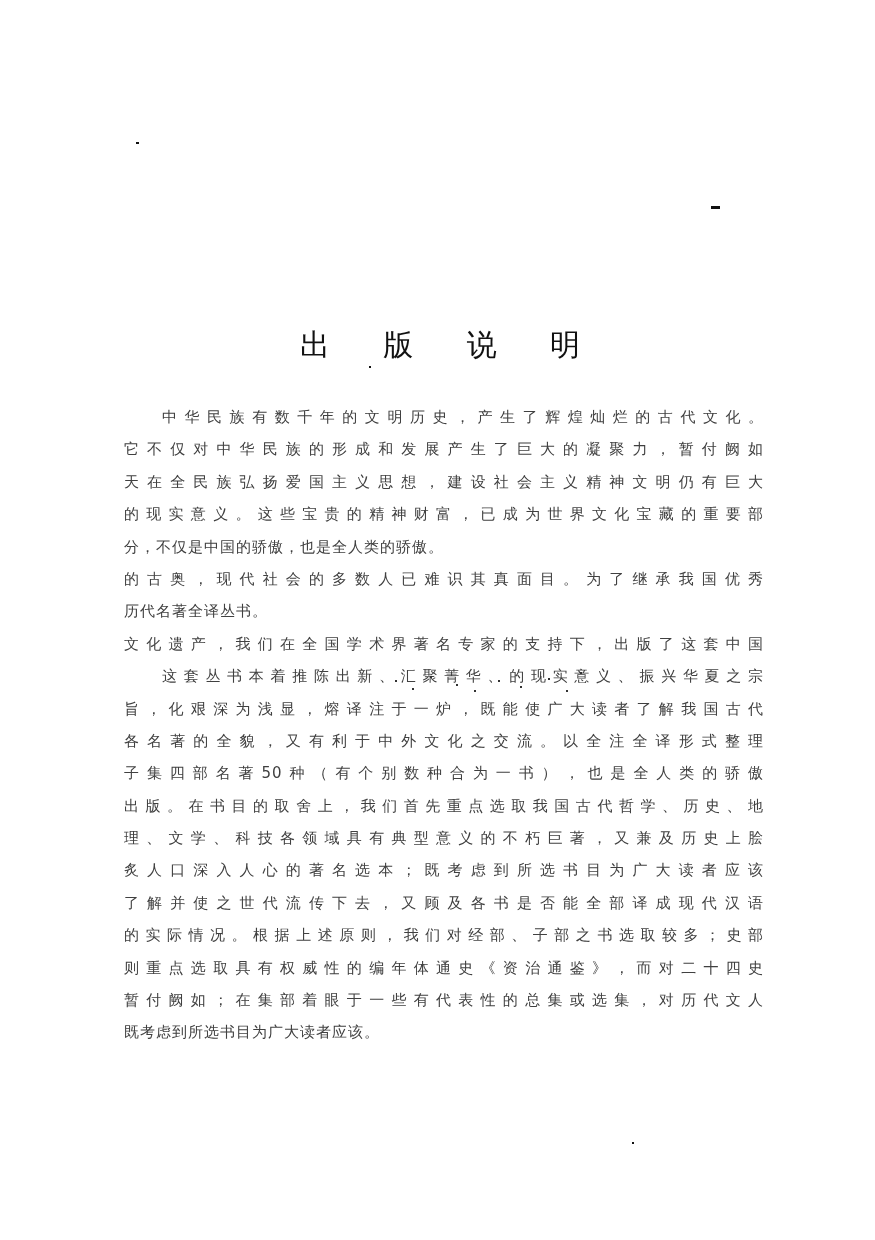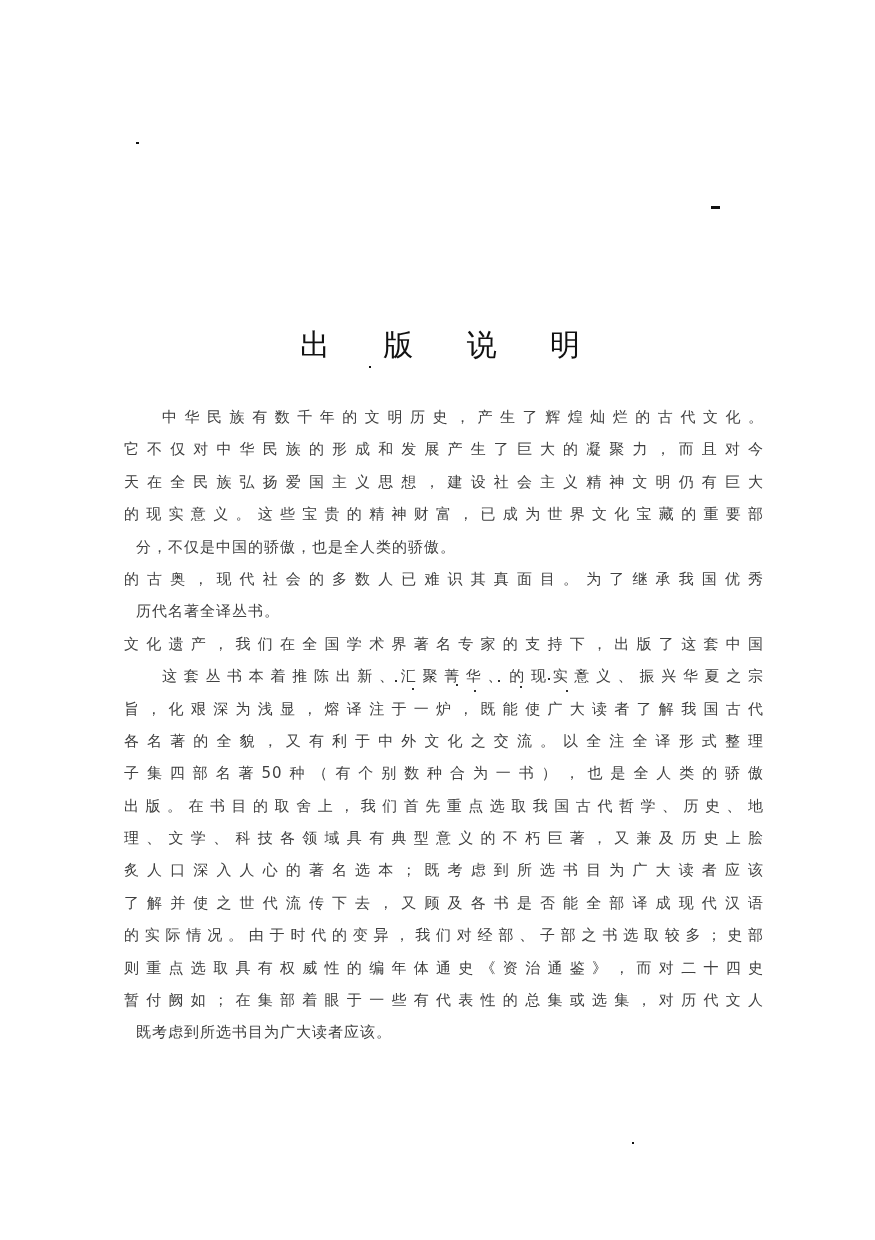--- a/index.html
+++ b/index.html
@@ -47,21 +47,21 @@
     height: 32.4px;
     line-height: 32.4px;
     font-size: 15px;
     white-space: nowrap;
     text-align: justify;
     text-align-last: justify;
     letter-spacing: 1px;
     color: #404040;
   }
   .line.indent { padding-left: 38px; }
-  .line.last { text-align-last: left; margin-left: 12px; }
+  .line.last { text-align-last: left; }
   .mark {
     position: absolute;
     background: #111;
   }
   .speckle {
     position: absolute;
     width: 2px; height: 2px;
     background: #333;
   }
 </style>
@@ -78,40 +78,40 @@
   <h1 class="title">
     <span>出</span>
     <span>版</span>
     <span>说</span>
     <span>明</span>
   </h1>
 
   <div class="body-text">
     <div>
       <div class="line indent">中华民族有数千年的文明历史，产生了辉煌灿烂的古代文化。</div>
-      <div class="line">它不仅对中华民族的形成和发展产生了巨大的凝聚力，而且对今</div>
+      <div class="line">它不仅对中华民族的形成和发展产生了巨大的凝聚力，暂付阙如</div>
       <div class="line">天在全民族弘扬爱国主义思想，建设社会主义精神文明仍有巨大</div>
       <div class="line">的现实意义。这些宝贵的精神财富，已成为世界文化宝藏的重要部</div>
       <div class="line last">分，不仅是中国的骄傲，也是全人类的骄傲。</div>
     </div>
     <div>
       <div class="line">的古奥，现代社会的多数人已难识其真面目。为了继承我国优秀</div>
       <div class="line last">历代名著全译丛书。</div>
       <div class="line">文化遗产，我们在全国学术界著名专家的支持下，出版了这套中国</div>
     </div>
     <div>
       <div class="line indent">这套丛书本着推陈出新、汇聚菁华、的现实意义、振兴华夏之宗</div>
       <div class="line">旨，化艰深为浅显，熔译注于一炉，既能使广大读者了解我国古代</div>
       <div class="line">各名著的全貌，又有利于中外文化之交流。以全注全译形式整理</div>
       <div class="line">子集四部名著50种（有个别数种合为一书），也是全人类的骄傲</div>
       <div class="line">出版。在书目的取舍上，我们首先重点选取我国古代哲学、历史、地</div>
       <div class="line">理、文学、科技各领域具有典型意义的不朽巨著，又兼及历史上脍</div>
       <div class="line">炙人口深入人心的著名选本；既考虑到所选书目为广大读者应该</div>
       <div class="line">了解并使之世代流传下去，又顾及各书是否能全部译成现代汉语</div>
-      <div class="line">的实际情况。由于时代的变异，我们对经部、子部之书选取较多；史部</div>
+      <div class="line">的实际情况。根据上述原则，我们对经部、子部之书选取较多；史部</div>
       <div class="line">则重点选取具有权威性的编年体通史《资治通鉴》，而对二十四史</div>
       <div class="line">暂付阙如；在集部着眼于一些有代表性的总集或选集，对历代文人</div>
       <div class="line last">既考虑到所选书目为广大读者应该。</div>
     </div>
   </div>
 
   <div class="speckle" style="left:395px;top:680px;"></div>
   <div class="speckle" style="left:412px;top:688px;"></div>
   <div class="speckle" style="left:430px;top:676px;"></div>
   <div class="speckle" style="left:456px;top:684px;"></div>

